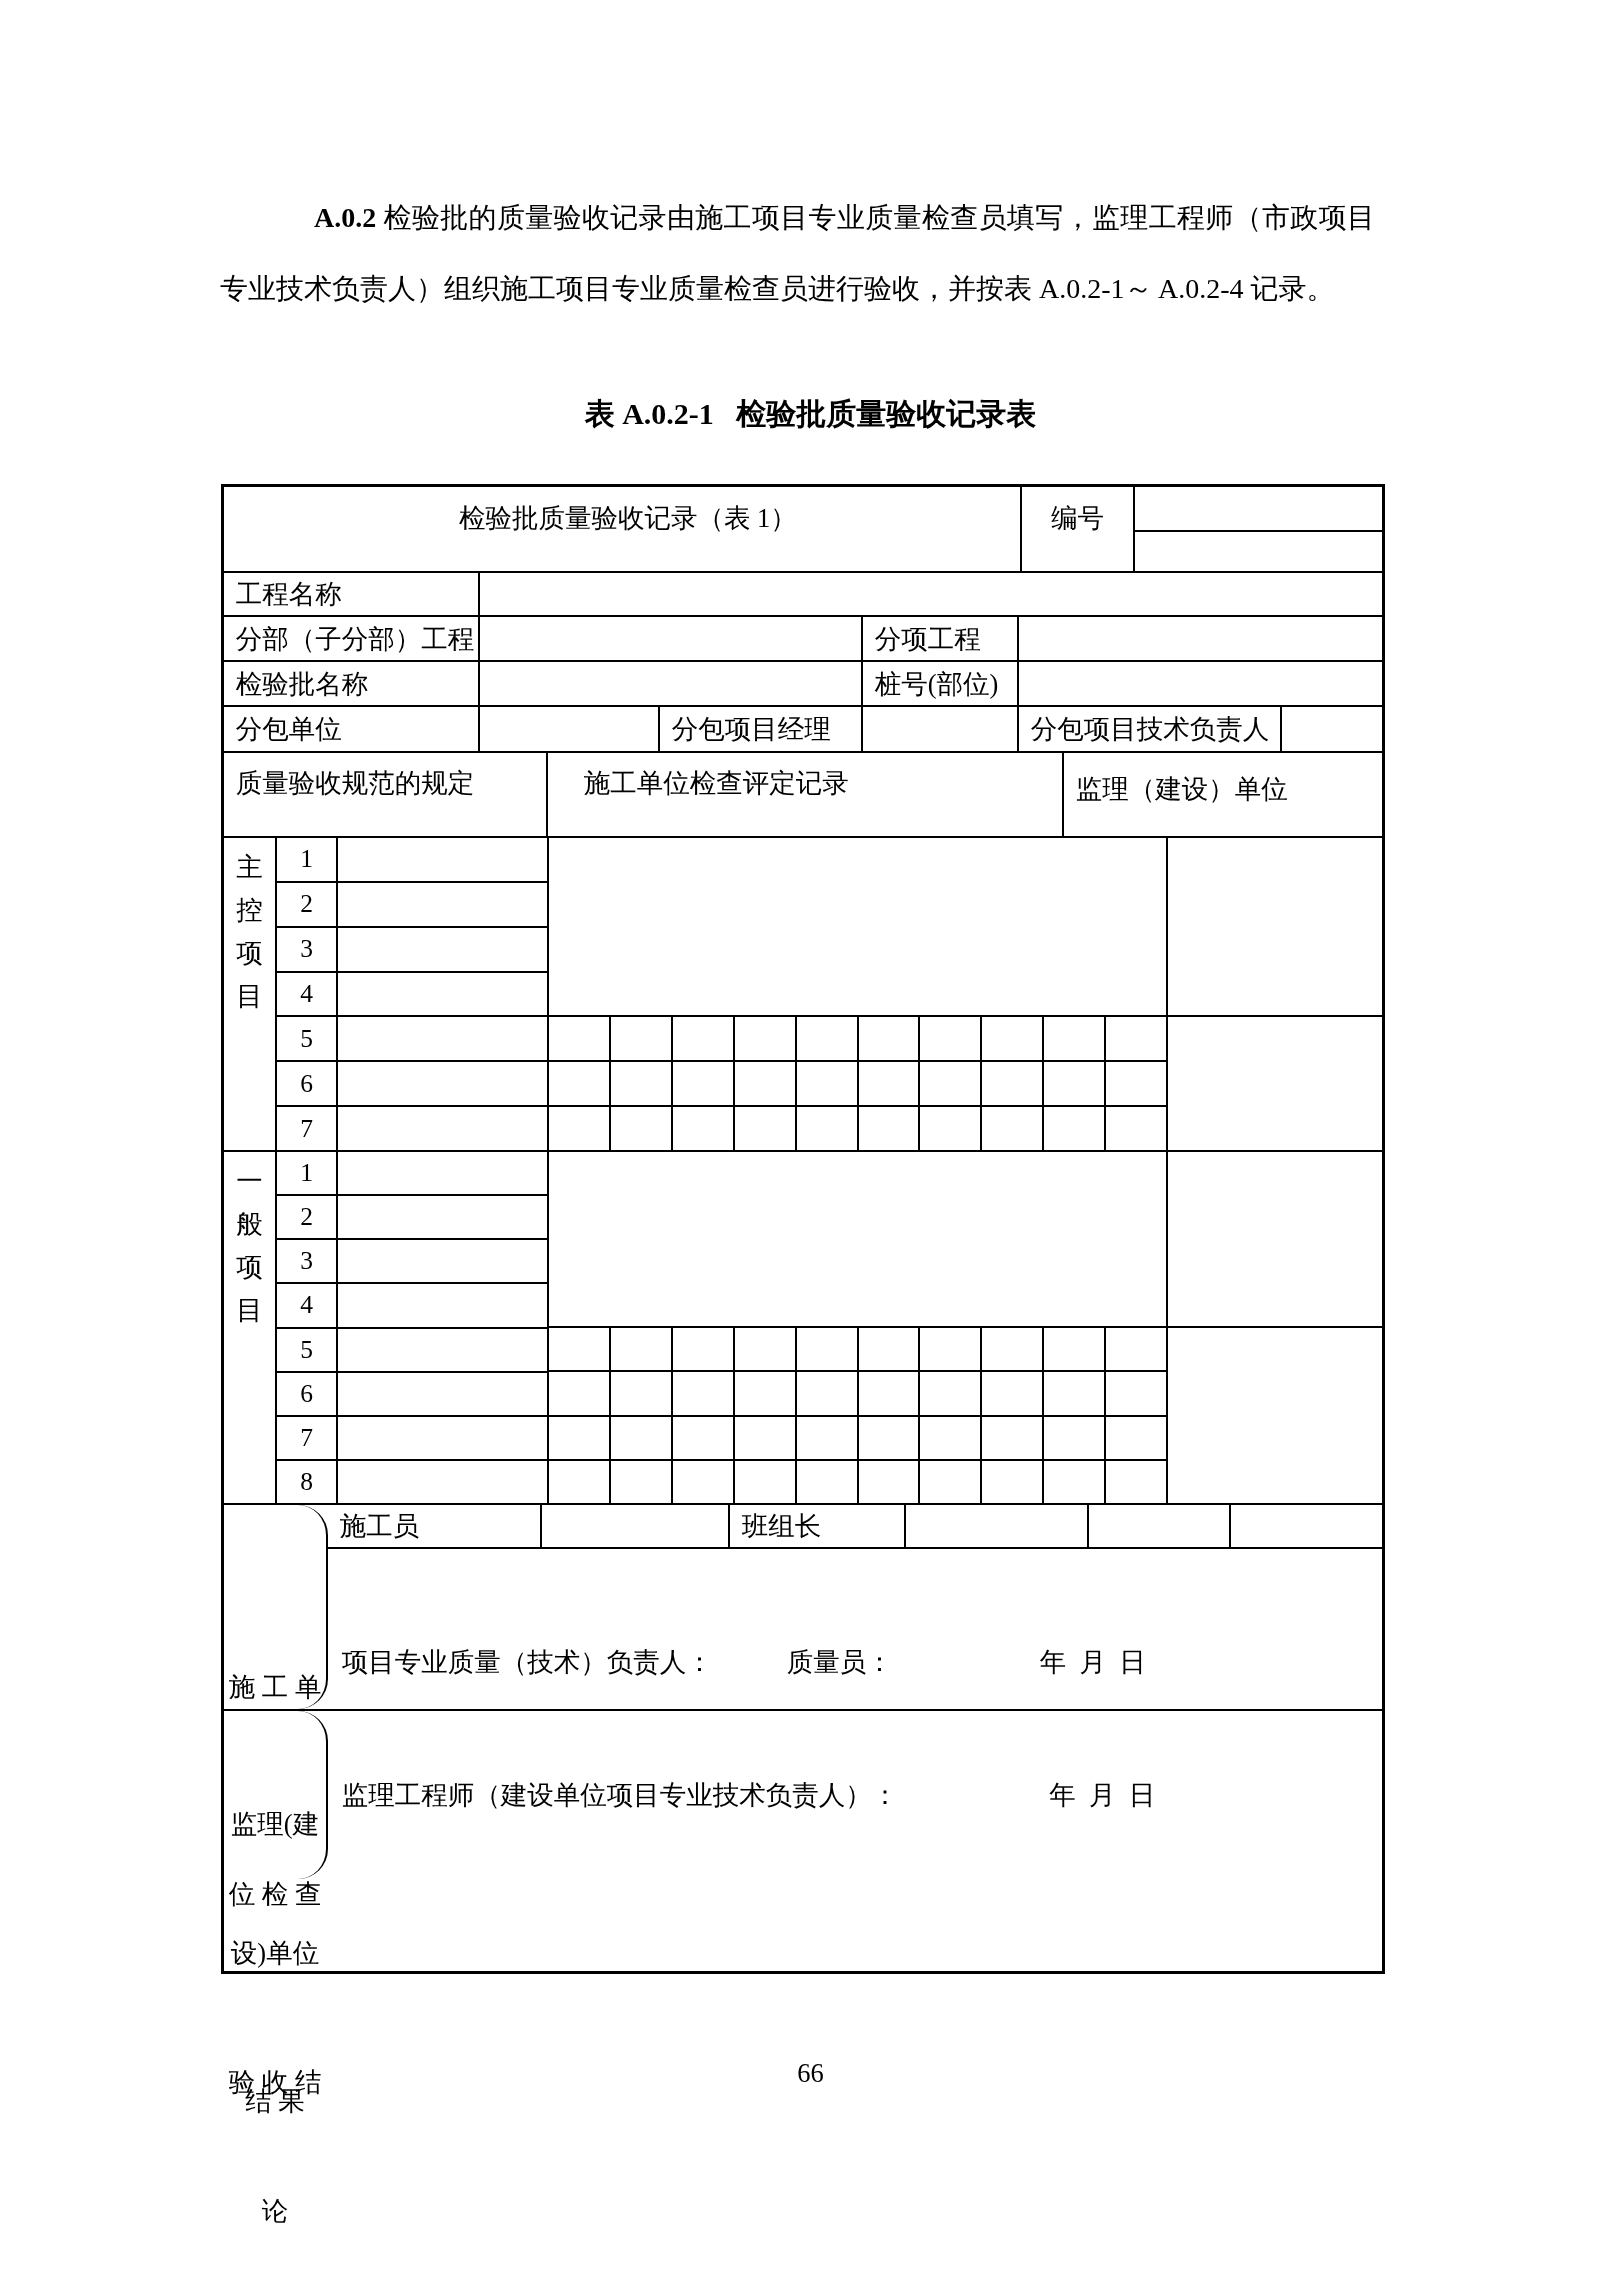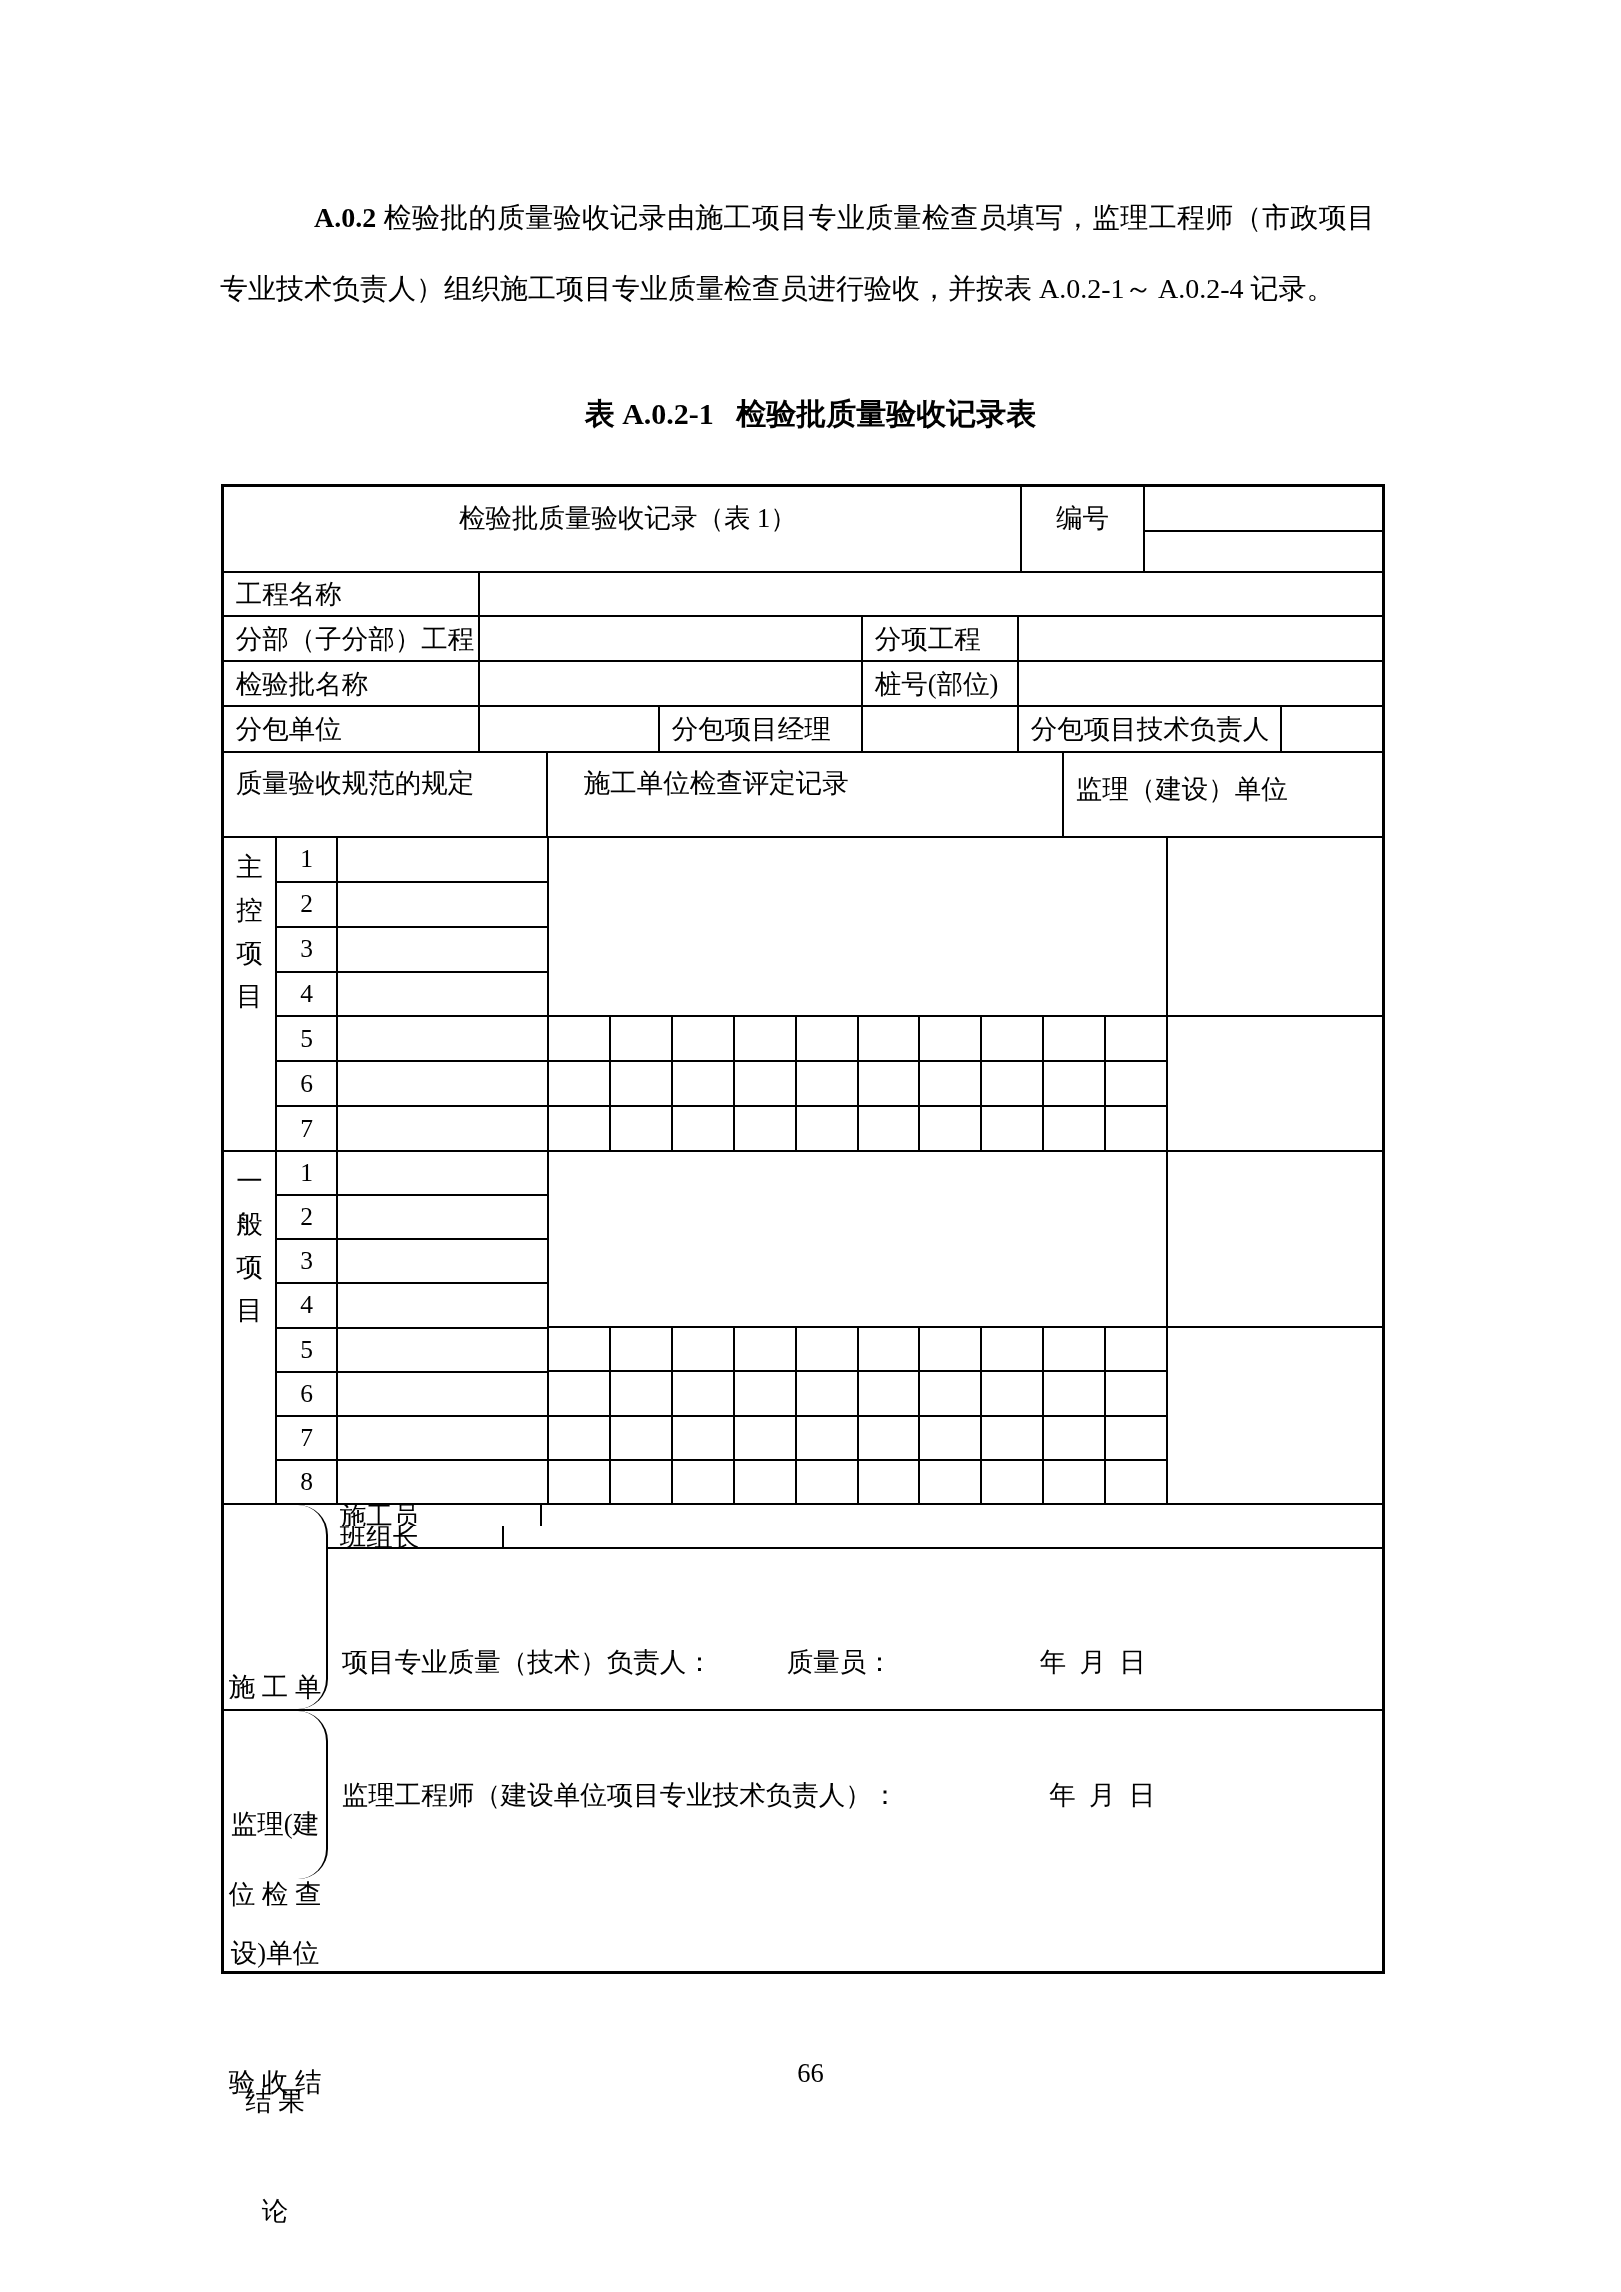--- a/index.html
+++ b/index.html
@@ -36,21 +36,21 @@
   .sec { display:flex; flex:0 0 auto; box-sizing:border-box; border-bottom:2.9px solid #000; }
   .sec.last { border-bottom:none; }
   .cell {
     box-sizing:border-box; border-right:2px solid #000;
     display:flex; align-items:center; padding-left:11.8px; overflow:hidden;
   }
   .cell.norb { border-right:none; }
   
   .s1 { height:86px; }
   .s1 .t-title { width:798px; align-items:flex-start; padding-top:12.7px; justify-content:center; }
-  .s1 .t-no { width:123px; align-items:flex-start; padding-top:12.7px; justify-content:center; padding-left:0; }
+  .s1 .t-no { width:113px; align-items:flex-start; padding-top:12.7px; justify-content:center; padding-left:0; }
   .s1 .t-split { flex:1; display:flex; flex-direction:column; }
   .s1 .t-split .top { height:45px; border-bottom:2.9px solid #000; box-sizing:border-box; }
   .s1 .t-split .bot { flex:1; }
   
   .s2 { height:44px; } .s3 { height:45px; } .s4 { height:45px; }
   .s5 { height:45px; } .s6 { height:46px; } .s7 { height:45px; }
   .w261 { width:256px; } .w391 { width:383px; } .w159 { width:156px; }
   .w184 { width:180px; } .w207 { width:203px; } .w268 { width:263px; }
   .grow { flex:1; }
   
@@ -86,21 +86,21 @@
   
   .s11 { height:206px; } .s12 { height:168px; }
   .v-label2 {
     width:104px; border-right:2px solid #000; box-sizing:border-box;
     text-align:center; white-space:pre; font-size:26.5px;border-radius:30px;
   }
   .v-label2.a { padding-top:9.8px; line-height:69px; }
   .v-label2.b { padding-top:5.9px; line-height:43px; }
   .v-label2 span { display:block; }
   .s11 .rarea { flex:1; display:flex; flex-direction:column; }
-  .crowA { height:44px; display:flex; border-bottom:2.9px solid #000; box-sizing:border-box;flex-direction:column; }
+  .crowA { height:44px; display:flex; border-bottom:2.9px solid #000; box-sizing:border-box; }
   .cA1 { width:214px; } .cA2 { width:188px; } .cA3 { width:176px; }
   .cA4 { width:183px; } .cA5 { width:142px; }
   .crowB { flex:1; position:relative;text-decoration:underline; }
   .signline { position:absolute; left:13.7px; bottom:29px; display:flex; white-space:pre; font-size:26.5px; }
   .g76 { margin-left:74px; } .g150 { margin-left:147px; }
   .s12 .rcell { flex:1; display:flex; align-items:center; padding-left:13.7px; white-space:pre; font-size:26.5px; }
   .g154 { margin-left:151px; }
 </style>
 </head>
 <body>

